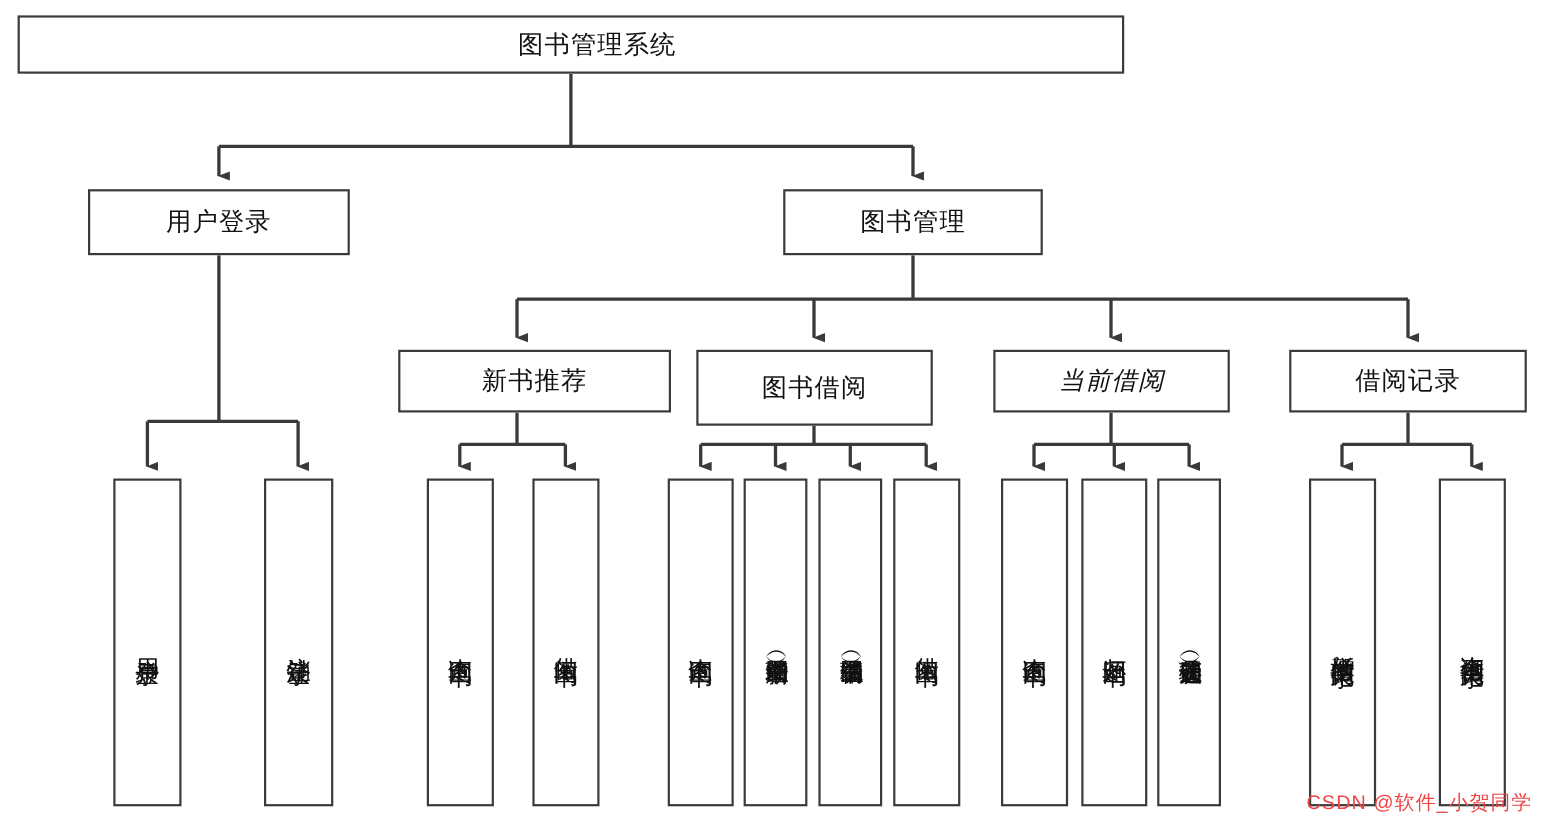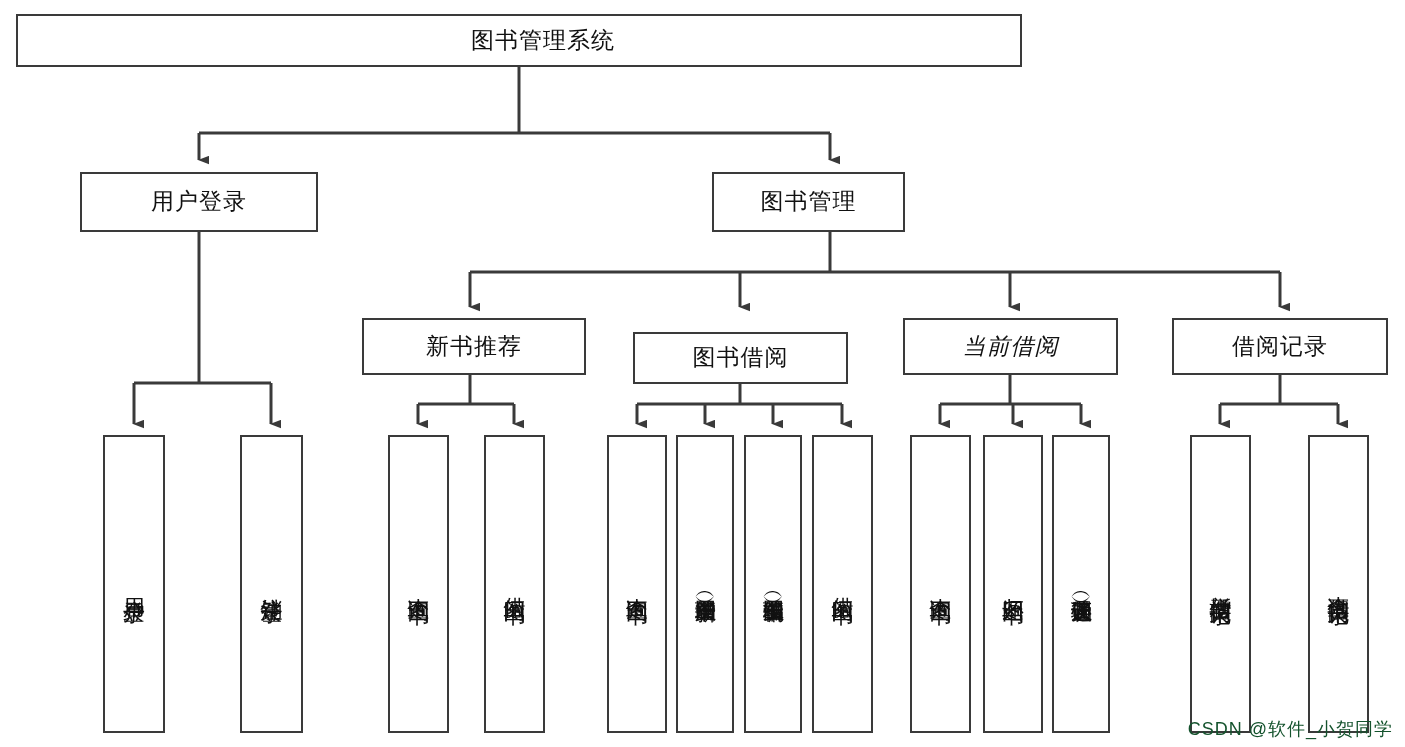--- a/index.html
+++ b/index.html
@@ -48,21 +48,21 @@
   }
   .node.vert.dense{
     font-size:21px;
     letter-spacing:0px;
   }
   #watermark{
     position:absolute;
     right:12px;
     bottom:6px;
     font-size:18px;
-    color:#14532d;
+    color:#ef4444;
     letter-spacing:1px;
     white-space:nowrap;
     user-select:none;
   }
 </style>
 </head>
 <body>
 
 <div id="diagram-root">
 
@@ -117,29 +117,29 @@
   </svg>
 
   <div class="node horiz" style="left: 16px; top: 14px; width: 1006px; height: 53px; padding-left: 48px;">
       <span>图书管理系统</span>
     </div>
 
   <div id="level2-layer">
       <div class="node horiz" style="left: 80px; top: 172px; width: 238px; height: 60px;">
         <span>用户登录</span>
       </div>
-      <div class="node horiz" style="left: 712px; top: 172px; width: 193px; height: 60px;">
+      <div class="node horiz" style="left: 712px; top: 172px; width: 236px; height: 60px;">
         <span>图书管理</span>
       </div>
     </div>
   <div id="level3-layer">
-      <div class="node horiz" style="left: 362px; top: 318px; width: 224px; height: 57px;">
+      <div class="node horiz" style="left: 362px; top: 318px; width: 248px; height: 57px;">
         <span>新书推荐</span>
       </div>
-      <div class="node horiz" style="left: 633px; top: 318px; width: 215px; height: 52px; margin-top: 14px;">
+      <div class="node horiz" style="left: 633px; top: 318px; width: 215px; height: 69px;">
         <span>图书借阅</span>
       </div>
       <div class="node horiz" style="left: 903px; top: 318px; width: 215px; height: 57px; font-style: italic;">
         <span>当前借阅</span>
       </div>
       <div class="node horiz" style="left: 1172px; top: 318px; width: 216px; height: 57px; justify-content: center;">
         <span>借阅记录</span>
       </div>
     </div>
   <div id="leaves-layer">

